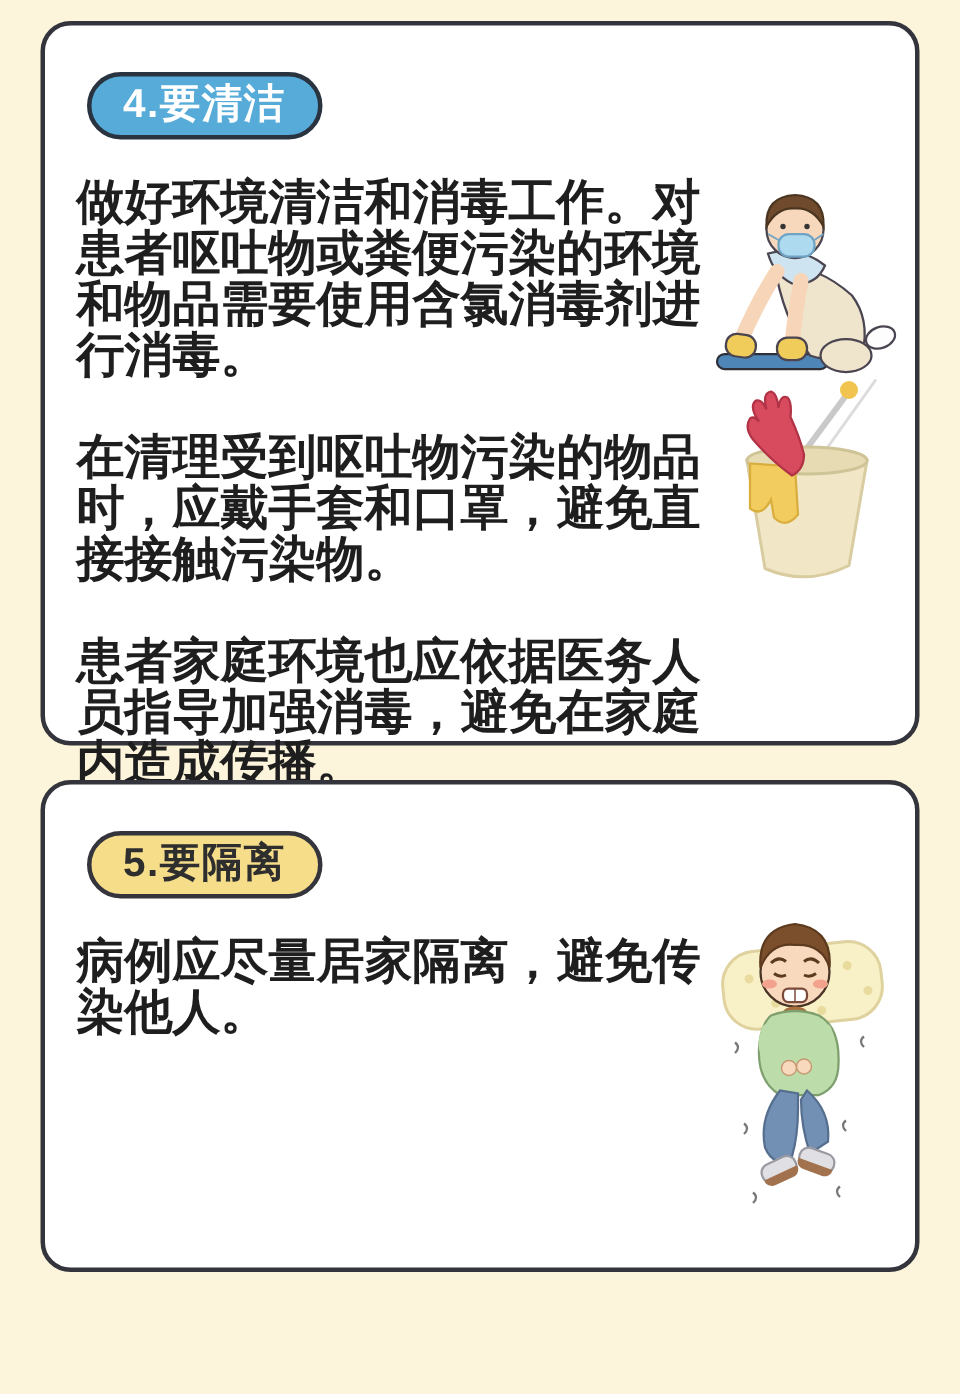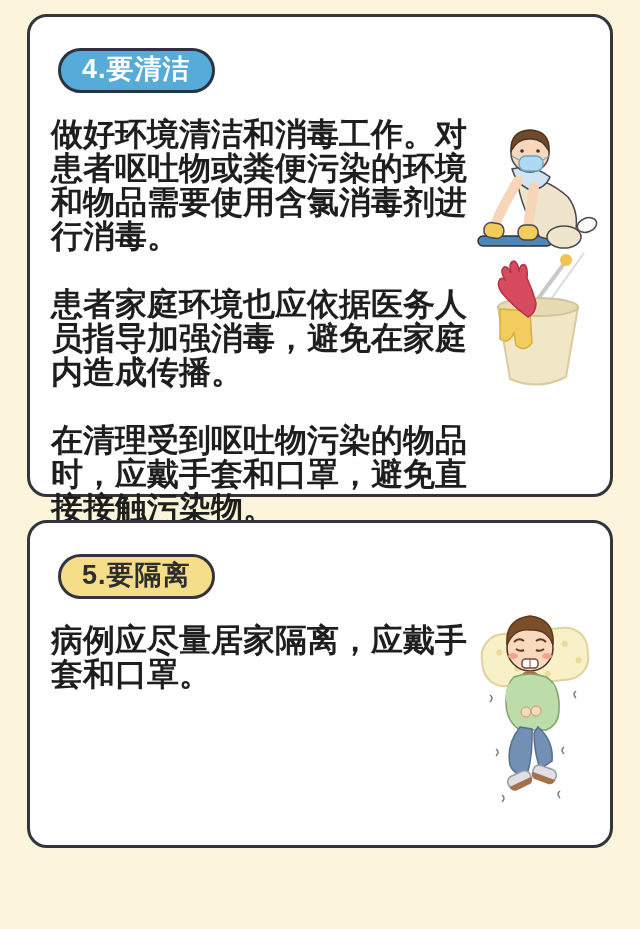--- a/index.html
+++ b/index.html
@@ -54,22 +54,22 @@
 <body>
 
 <div class="poster">
 
   <section class="card card-clean">
     <div class="badge">
       <span>4.要清洁</span>
     </div>
     <div class="paras">
       <p>做好环境清洁和消毒工作。对患者呕吐物或粪便污染的环境和物品需要使用含氯消毒剂进行消毒。</p>
+      <p>在清理受到呕吐物污染的物品时，应戴手套和口罩，避免直接接触污染物。</p>
       <p>患者家庭环境也应依据医务人员指导加强消毒，避免在家庭内造成传播。</p>
-      <p>在清理受到呕吐物污染的物品时，应戴手套和口罩，避免直接接触污染物。</p>
     </div>
 
     <span class="illo illo-person">
       <svg viewBox="0 0 130 145" xmlns="http://www.w3.org/2000/svg">
 
         <rect x="4" y="113" width="74" height="10" rx="5" fill="#4E86B8" stroke="#2F2F38" stroke-width="1.5"></rect>
 
         <path d="M42,52 Q72,54 94,74 Q106,90 101,112 Q84,120 66,114 Q48,90 42,52 Z" fill="#EFE5CD" stroke="#4A4550" stroke-width="1.5"></path>
 
         <ellipse cx="90" cy="114" rx="17" ry="11" fill="#EFE5CD" stroke="#4A4550" stroke-width="1.5"></ellipse>
@@ -110,21 +110,21 @@
         <path d="M62,66 Q48,56 36,42 Q30,34 34,28 Q37,26 40,30 Q33,20 38,16 Q42,15 45,22 Q42,11 48,10 Q52,11 53,21 Q54,12 59,14 Q62,17 61,27 Q67,40 70,52 Q70,62 62,66 Z" fill="#D84A5E" stroke="#B23346" stroke-width="1.5"></path>
       </svg>
     </span>
   </section>
 
   <section class="card card-isolate">
     <div class="badge">
       <span>5.要隔离</span>
     </div>
     <div class="paras">
-      <p>病例应尽量居家隔离，应戴手套和口罩。</p>
+      <p>病例应尽量居家隔离，避免传染他人。</p>
     </div>
 
     <span class="illo illo-sick">
       <svg viewBox="0 0 130 240" xmlns="http://www.w3.org/2000/svg">
 
         <g transform="rotate(-6 58 58)">
           <rect x="6" y="32" width="106" height="52" rx="22" fill="#F8F1C7" stroke="#DFD29E" stroke-width="2"></rect>
           <circle cx="24" cy="50" r="3" fill="#E9DB9E"></circle>
           <circle cx="40" cy="68" r="3" fill="#E9DB9E"></circle>
           <circle cx="90" cy="48" r="3" fill="#E9DB9E"></circle>

